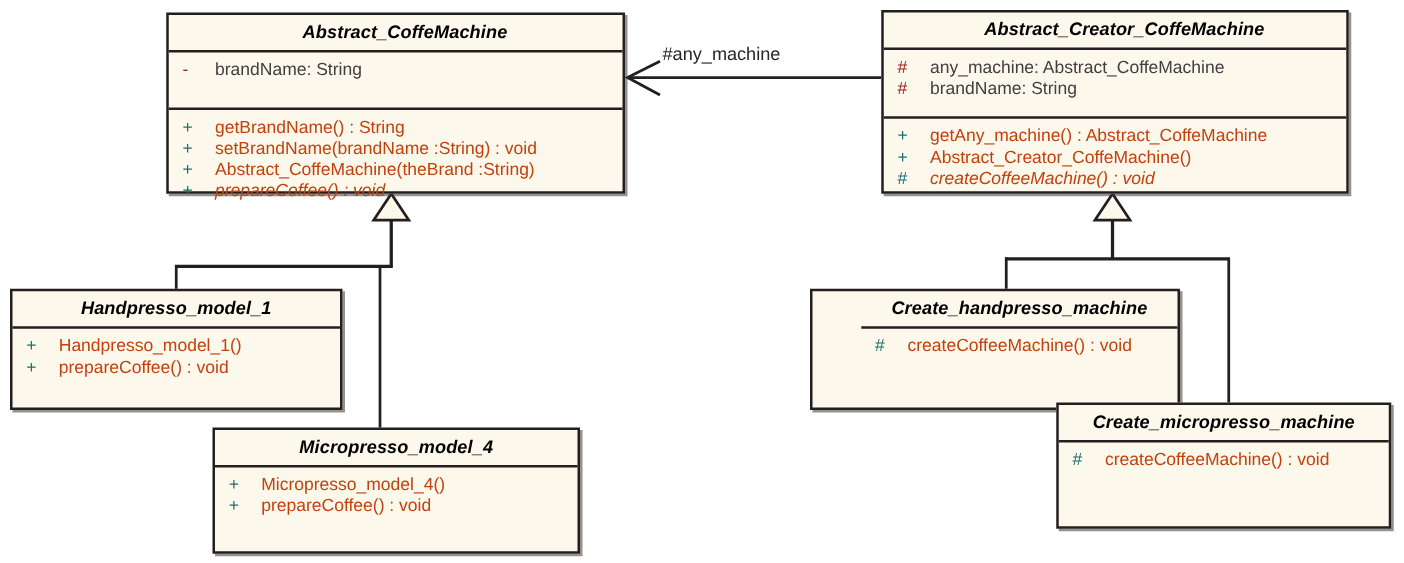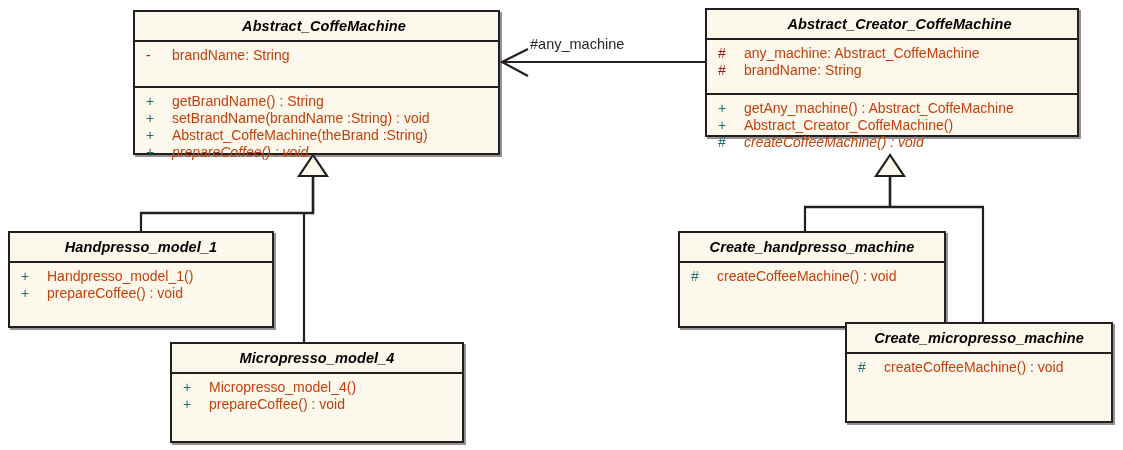--- a/index.html
+++ b/index.html
@@ -39,21 +39,21 @@
   .vis{
     display:inline-block;
     width:26px;
     flex:0 0 26px;
     text-align:left;
     padding-left:5px;
     font-size:14px;
     font-weight:normal;
   }
   .attr .vis{color:#9c1b1b;}
-  .attr .mtext{color:#c2410c;}
+  .attr .mtext{color:#404040;}
   .op .vis{color:#1f6f72;}
   .op .mtext{color:#c2410c;}
   .mtext.abstract-op{font-style:italic;}
   svg.conn{position:absolute;left:0;top:0;width:1123px;height:450px;
            pointer-events:none;overflow:visible;}
   .assoc-label{
     position:absolute;
     font-size:14.5px;
     color:#262626;
     white-space:nowrap;
@@ -118,21 +118,21 @@
         <span class="vis">+</span>
         <span class="mtext">Abstract_CoffeMachine(theBrand :String)</span>
       </div>
       <div class="member op">
         <span class="vis">+</span>
         <span class="mtext abstract-op">prepareCoffee() : void</span>
       </div>
     </div>
   </div>
 
-  <div class="uml-class" style="left:705px; top:8px; width:374px; height:129px;">
+  <div class="uml-class" style="left:705px; top:8px; width:374px; height:147px;">
     <div class="uml-title abstract">Abstract_Creator_CoffeMachine</div>
     <div class="sep"></div>
     <div class="compartment" style="height:43px;">
       <div class="member attr">
         <span class="vis">#</span>
         <span class="mtext">any_machine:  Abstract_CoffeMachine</span>
       </div>
       <div class="member attr">
         <span class="vis">#</span>
         <span class="mtext">brandName:  String</span>
@@ -178,21 +178,21 @@
         <span class="vis">+</span>
         <span class="mtext">Micropresso_model_4()</span>
       </div>
       <div class="member op">
         <span class="vis">+</span>
         <span class="mtext">prepareCoffee() : void</span>
       </div>
     </div>
   </div>
 
-  <div class="uml-class" style="left:678px; top:231px; width:268px; height:97px;">
+  <div class="uml-class" style="left:648px; top:231px; width:296px; height:97px;padding-left:39px;">
     <div class="uml-title">Create_handpresso_machine</div>
     <div class="sep"></div>
     <div class="compartment">
       <div class="member op">
         <span class="vis">#</span>
         <span class="mtext">createCoffeeMachine() : void</span>
       </div>
     </div>
   </div>
 

